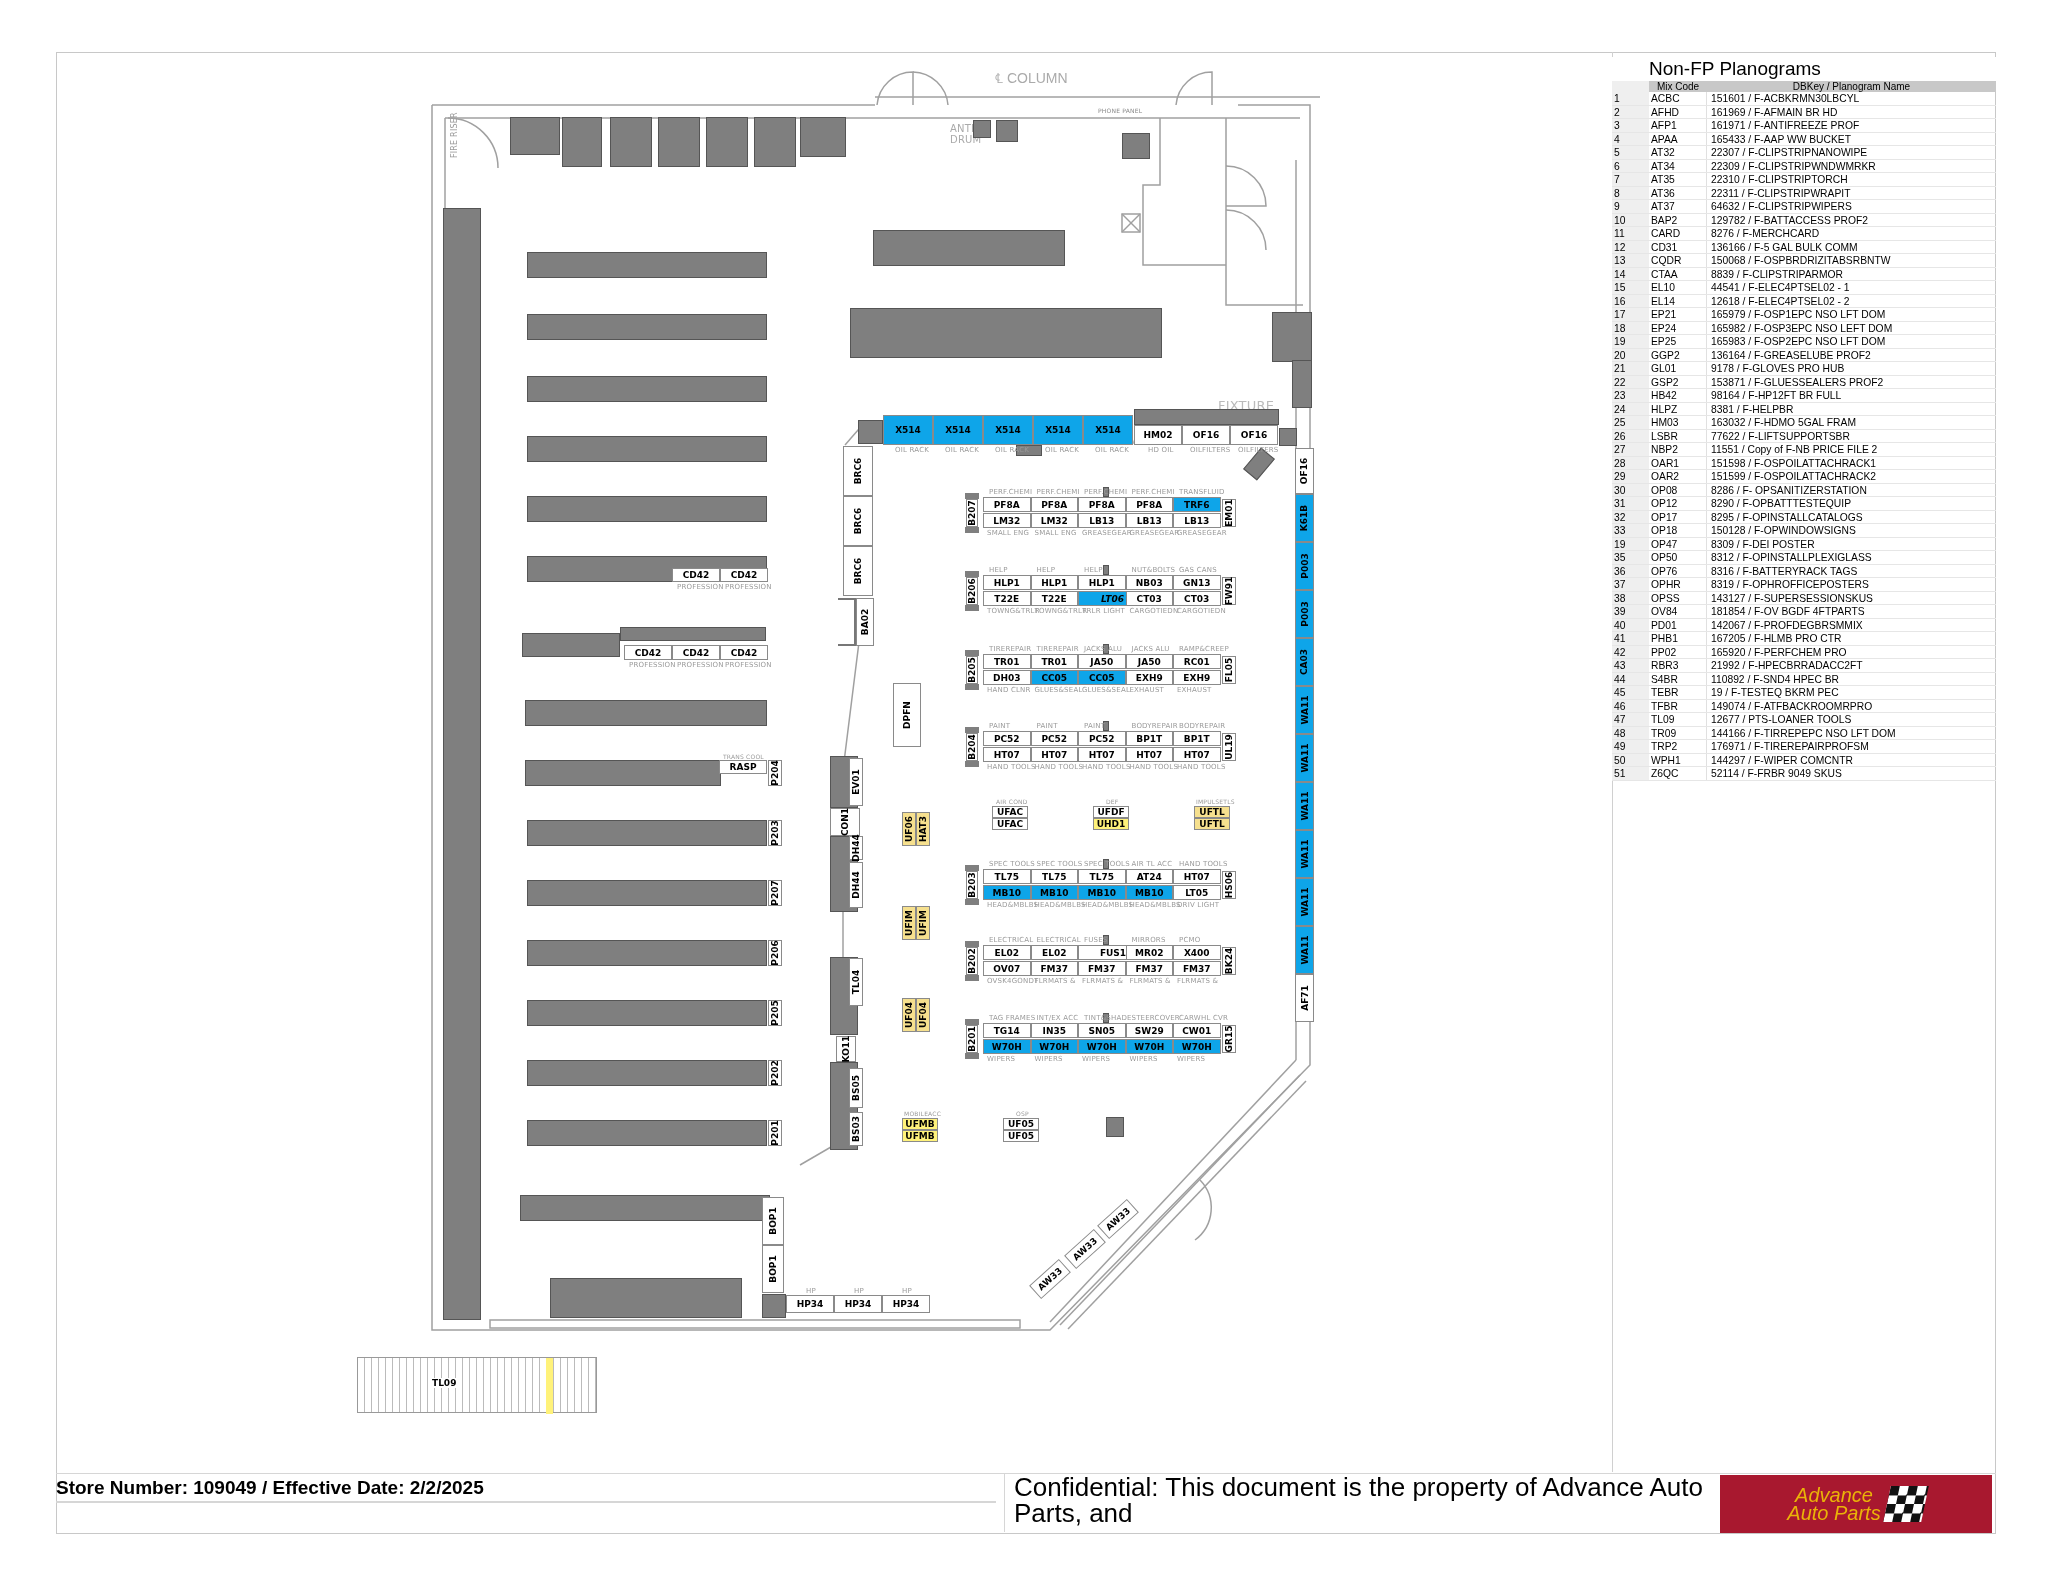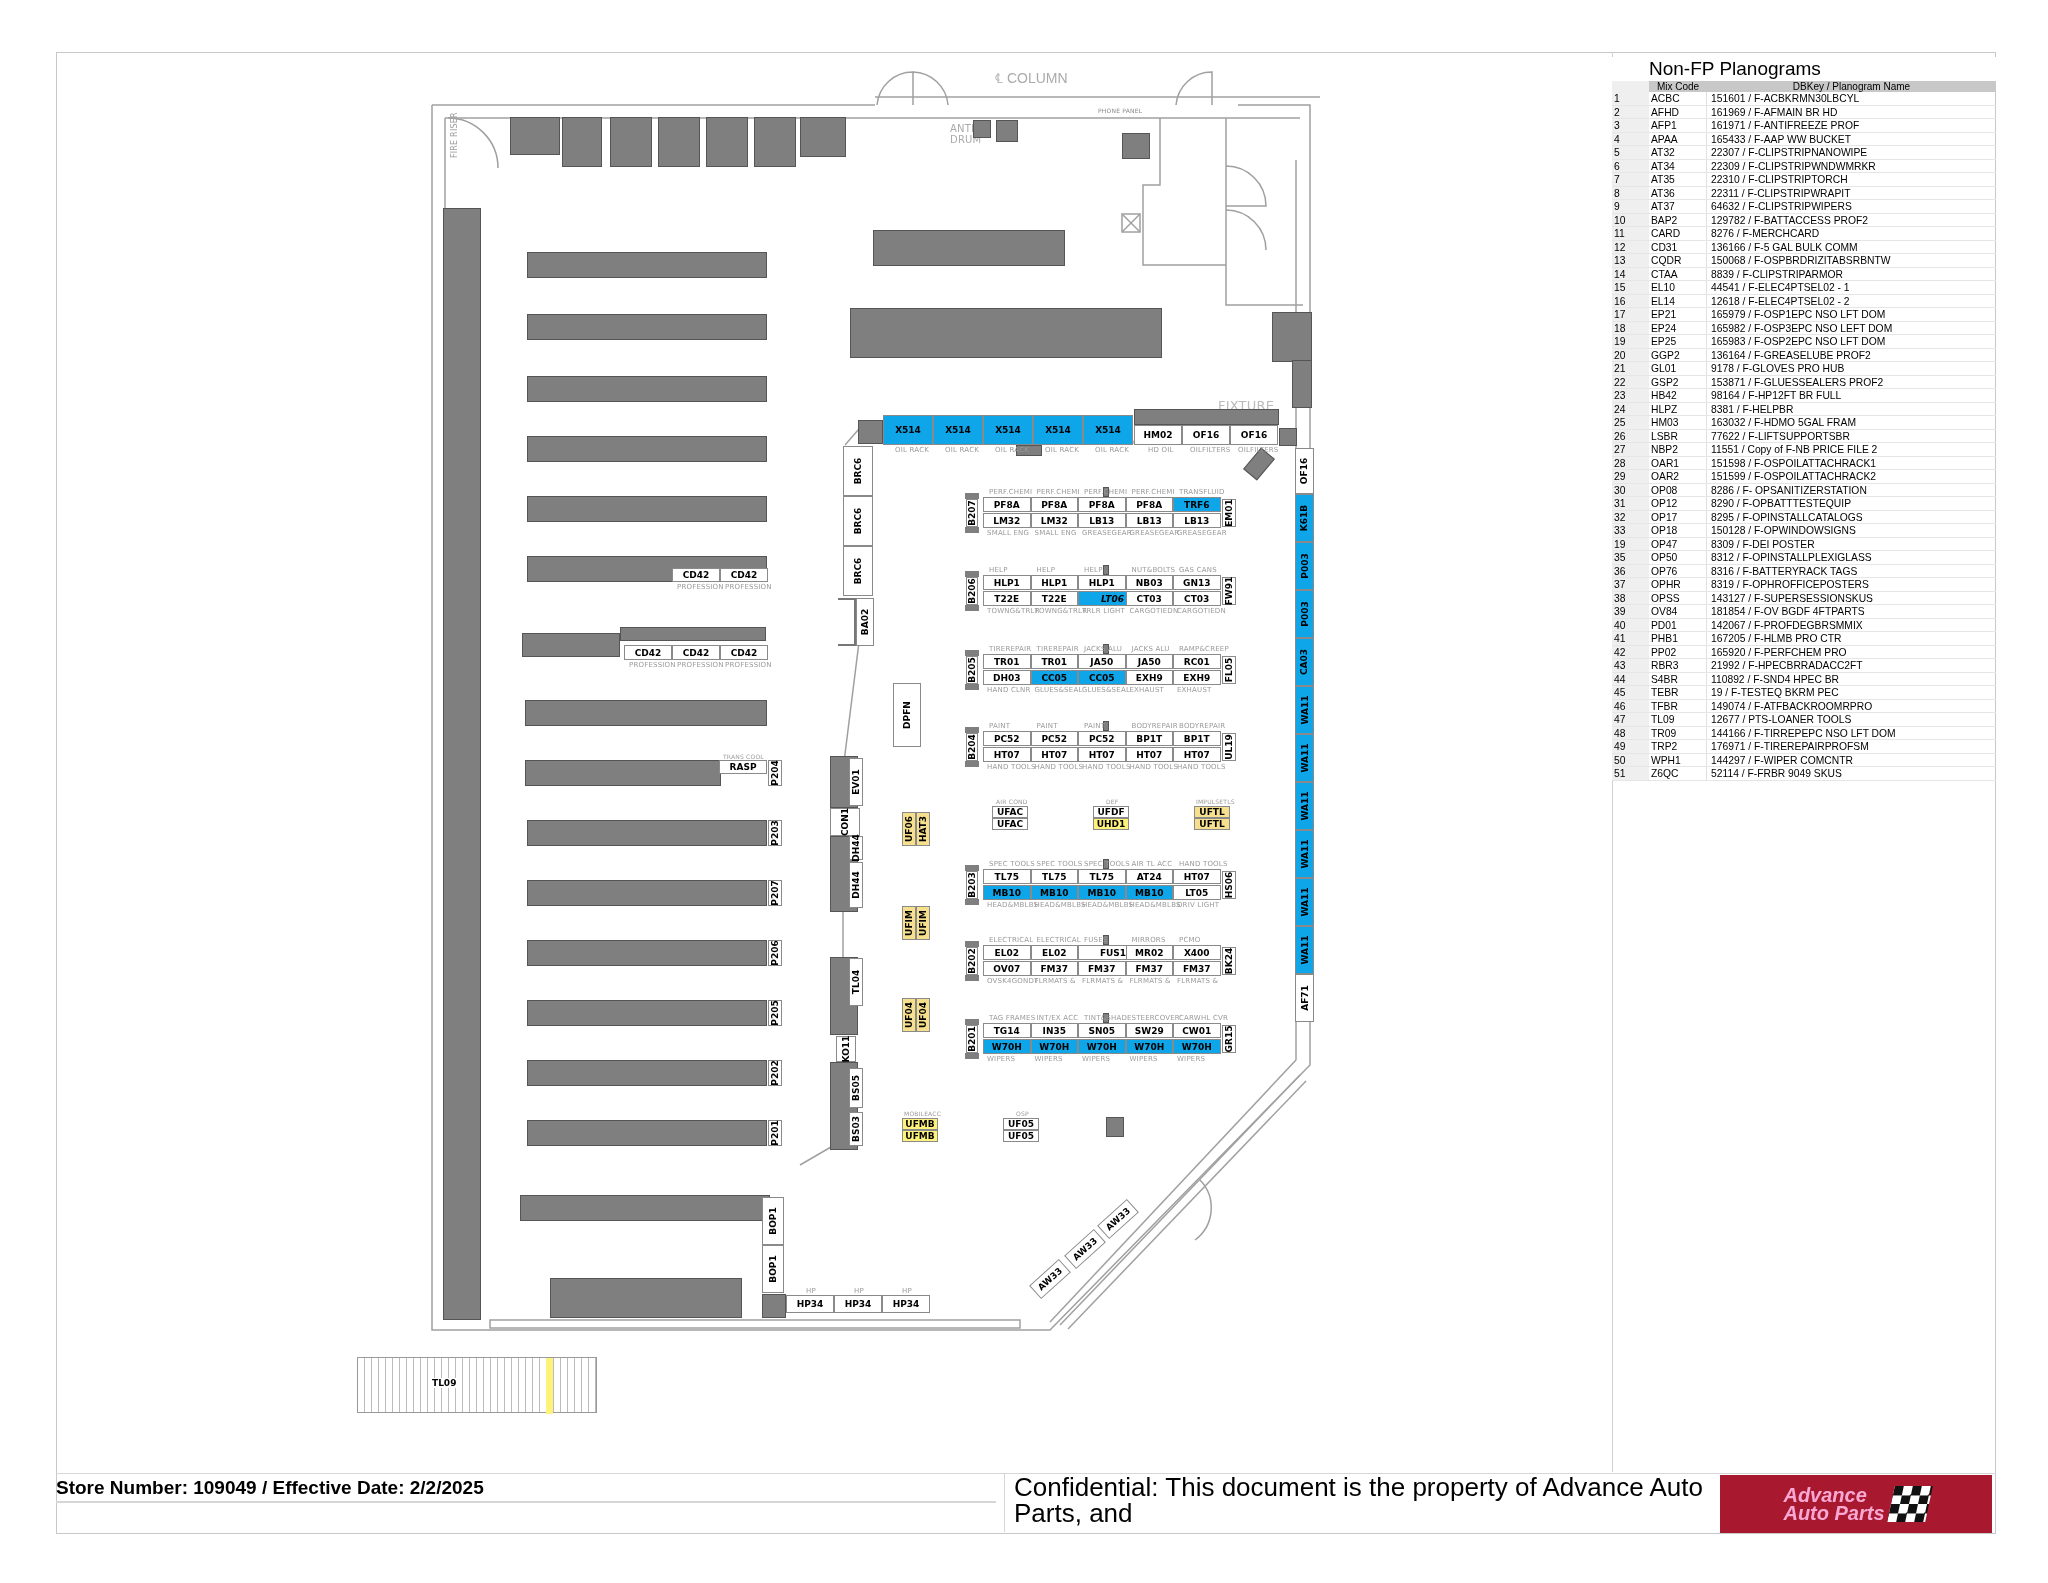--- a/index.html
+++ b/index.html
@@ -26,21 +26,21 @@
   .trow{display:flex;height:13.5px;font-size:10.3px;line-height:13.5px;border-bottom:1px solid #e6e6e6;box-sizing:border-box;}
   .trow .c0{width:37px;background:#efefef;padding-left:2px;box-sizing:border-box;}
   .trow .c1{width:58px;padding-left:2px;box-sizing:border-box;border-right:1px solid #e0e0e0;}
   .trow .c2{flex:1;padding-left:4px;}
   .panel-side{position:absolute;left:1612px;top:52px;width:1px;height:1420px;background:#d0d0d0;}
   
   .foot-l{position:absolute;left:56px;top:1474px;width:940px;font-weight:bold;}
   .foot-row{height:27px;line-height:27px;font-size:19px;border-bottom:2px solid #d6d6d6;padding-left:0;}
   .foot-c{position:absolute;left:1014px;top:1474px;width:690px;font-size:26px;line-height:26px;}
   .logo{position:absolute;left:1720px;top:1475px;width:272px;height:58px;background:#a8182f;display:flex;align-items:center;justify-content:center;}
-  .logo-text{color:#f9a8d4;font-weight:bold;font-style:italic;font-size:20px;line-height:18px;text-align:left;font-family:"Liberation Sans",sans-serif;}
+  .logo-text{color:#eab308;font-weight:normal;font-style:italic;font-size:20px;line-height:18px;text-align:center;font-family:"Liberation Sans",sans-serif;}
   .checker{width:38px;height:36px;margin-left:6px;transform:skewX(-12deg);background:
     conic-gradient(#fff 25%,#111 0 50%,#fff 0 75%,#111 0) 0 0/18px 18px;}
 </style>
 </head>
 <body>
 
 <div class="frame"></div>
 <div class="panel-side"></div>
 
 <div id="plan">

